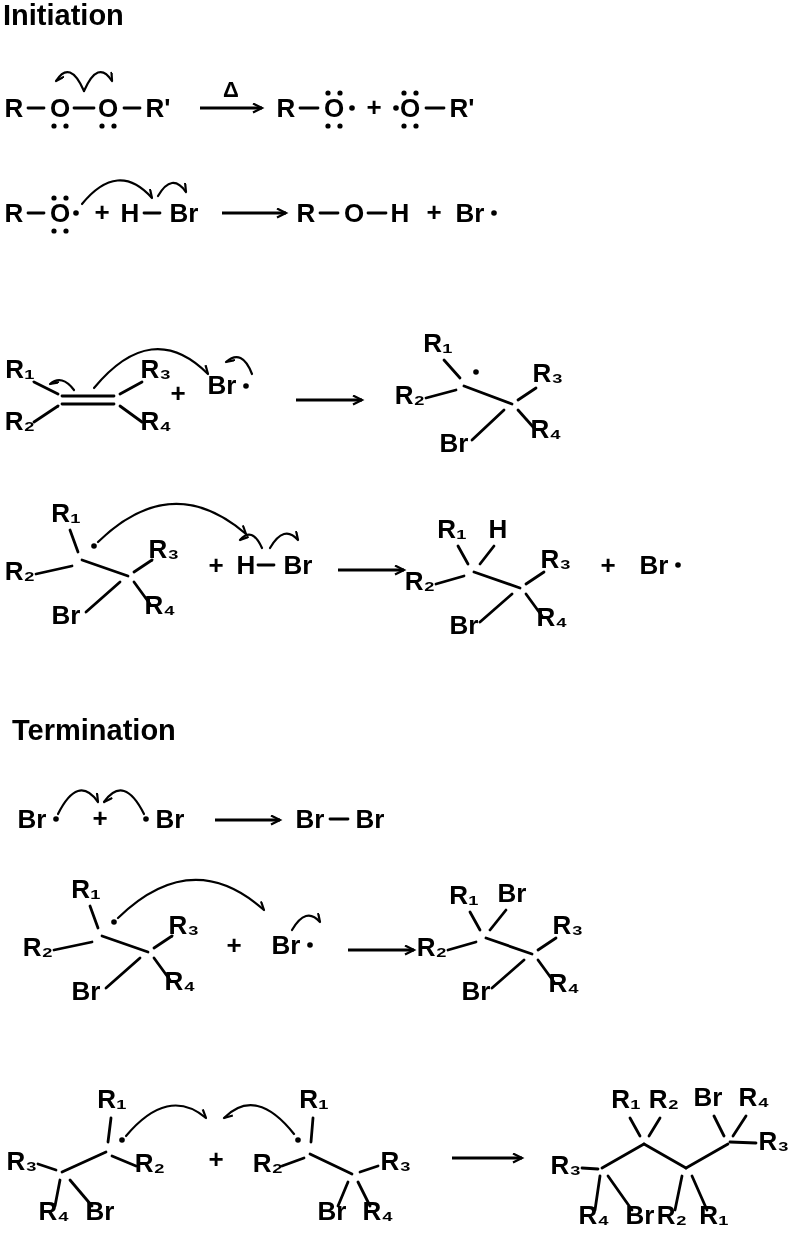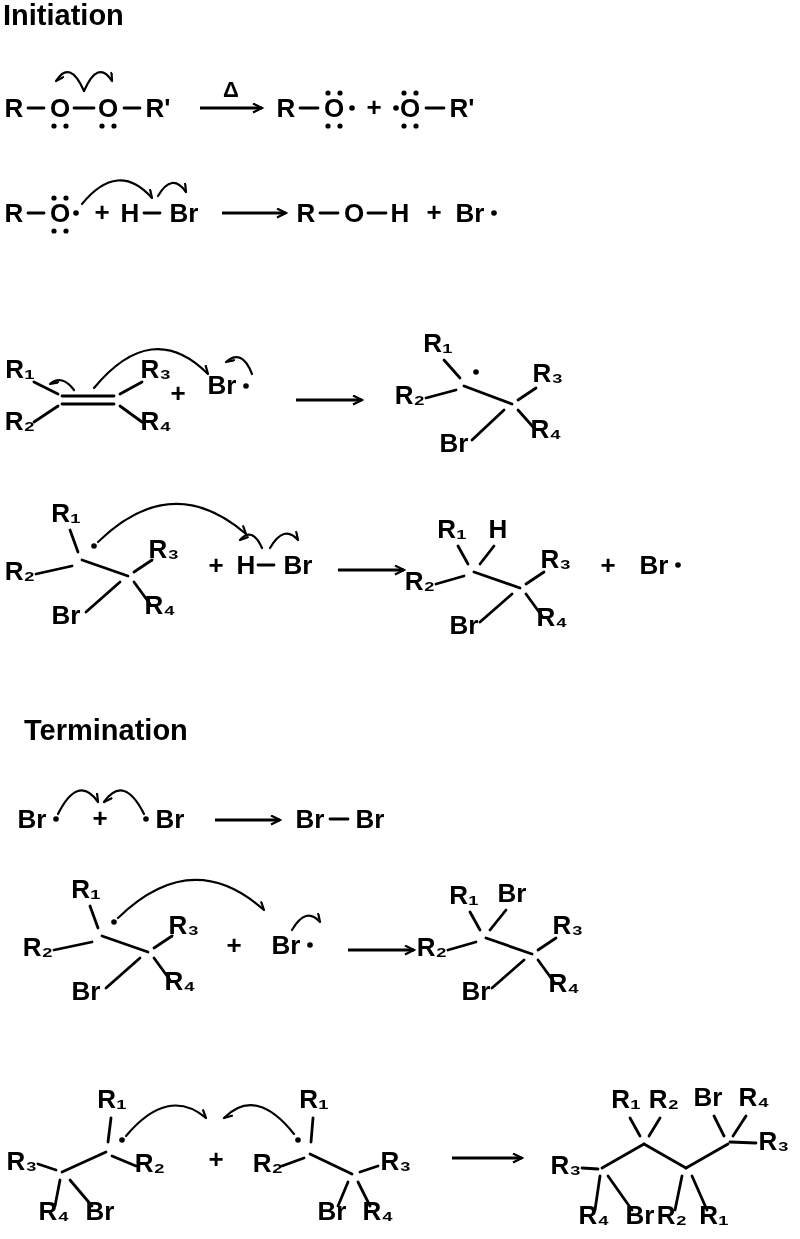--- a/index.html
+++ b/index.html
@@ -177,21 +177,21 @@
       <text class="lbl" x="552" y="134">R₄</text>
       <line class="bond" x1="526" y1="102" x2="542" y2="124"></line>
       <text class="lbl" x="464" y="142" fill="#bd9400">Br</text>
       <line class="bond" x1="512" y1="102" x2="480" y2="130"></line>
       <text class="lbl" x="608" y="82">+</text>
       <text class="lbl" x="654" y="82" fill="#bd9400">Br</text>
       <circle class="dot" cx="678" cy="73" r="2.8" fill="#bd9400"></circle>
     </g>
   </svg>
 
-  <div class="heading" style="left:24px;top:715px">Termination</div>
+  <div class="heading" style="left:12px;top:715px">Termination</div>
 
   <svg class="rxn" style="left:0;top:770px" width="430" height="80">
     <g>
       <text class="lbl" x="32" y="58" fill="#bd9400">Br</text>
       <circle class="dot" cx="56" cy="49" r="2.8" fill="#bd9400"></circle>
       <path class="curve" d="M 58,44 Q 78,4 98,32"></path>
       <text class="lbl" x="100" y="57">+</text>
       <circle class="dot" cx="146" cy="49" r="2.8" fill="#bd9400"></circle>
       <path class="curve" d="M 144,44 Q 124,4 104,32"></path>
       <text class="lbl" x="170" y="58" fill="#bd9400">Br</text>

